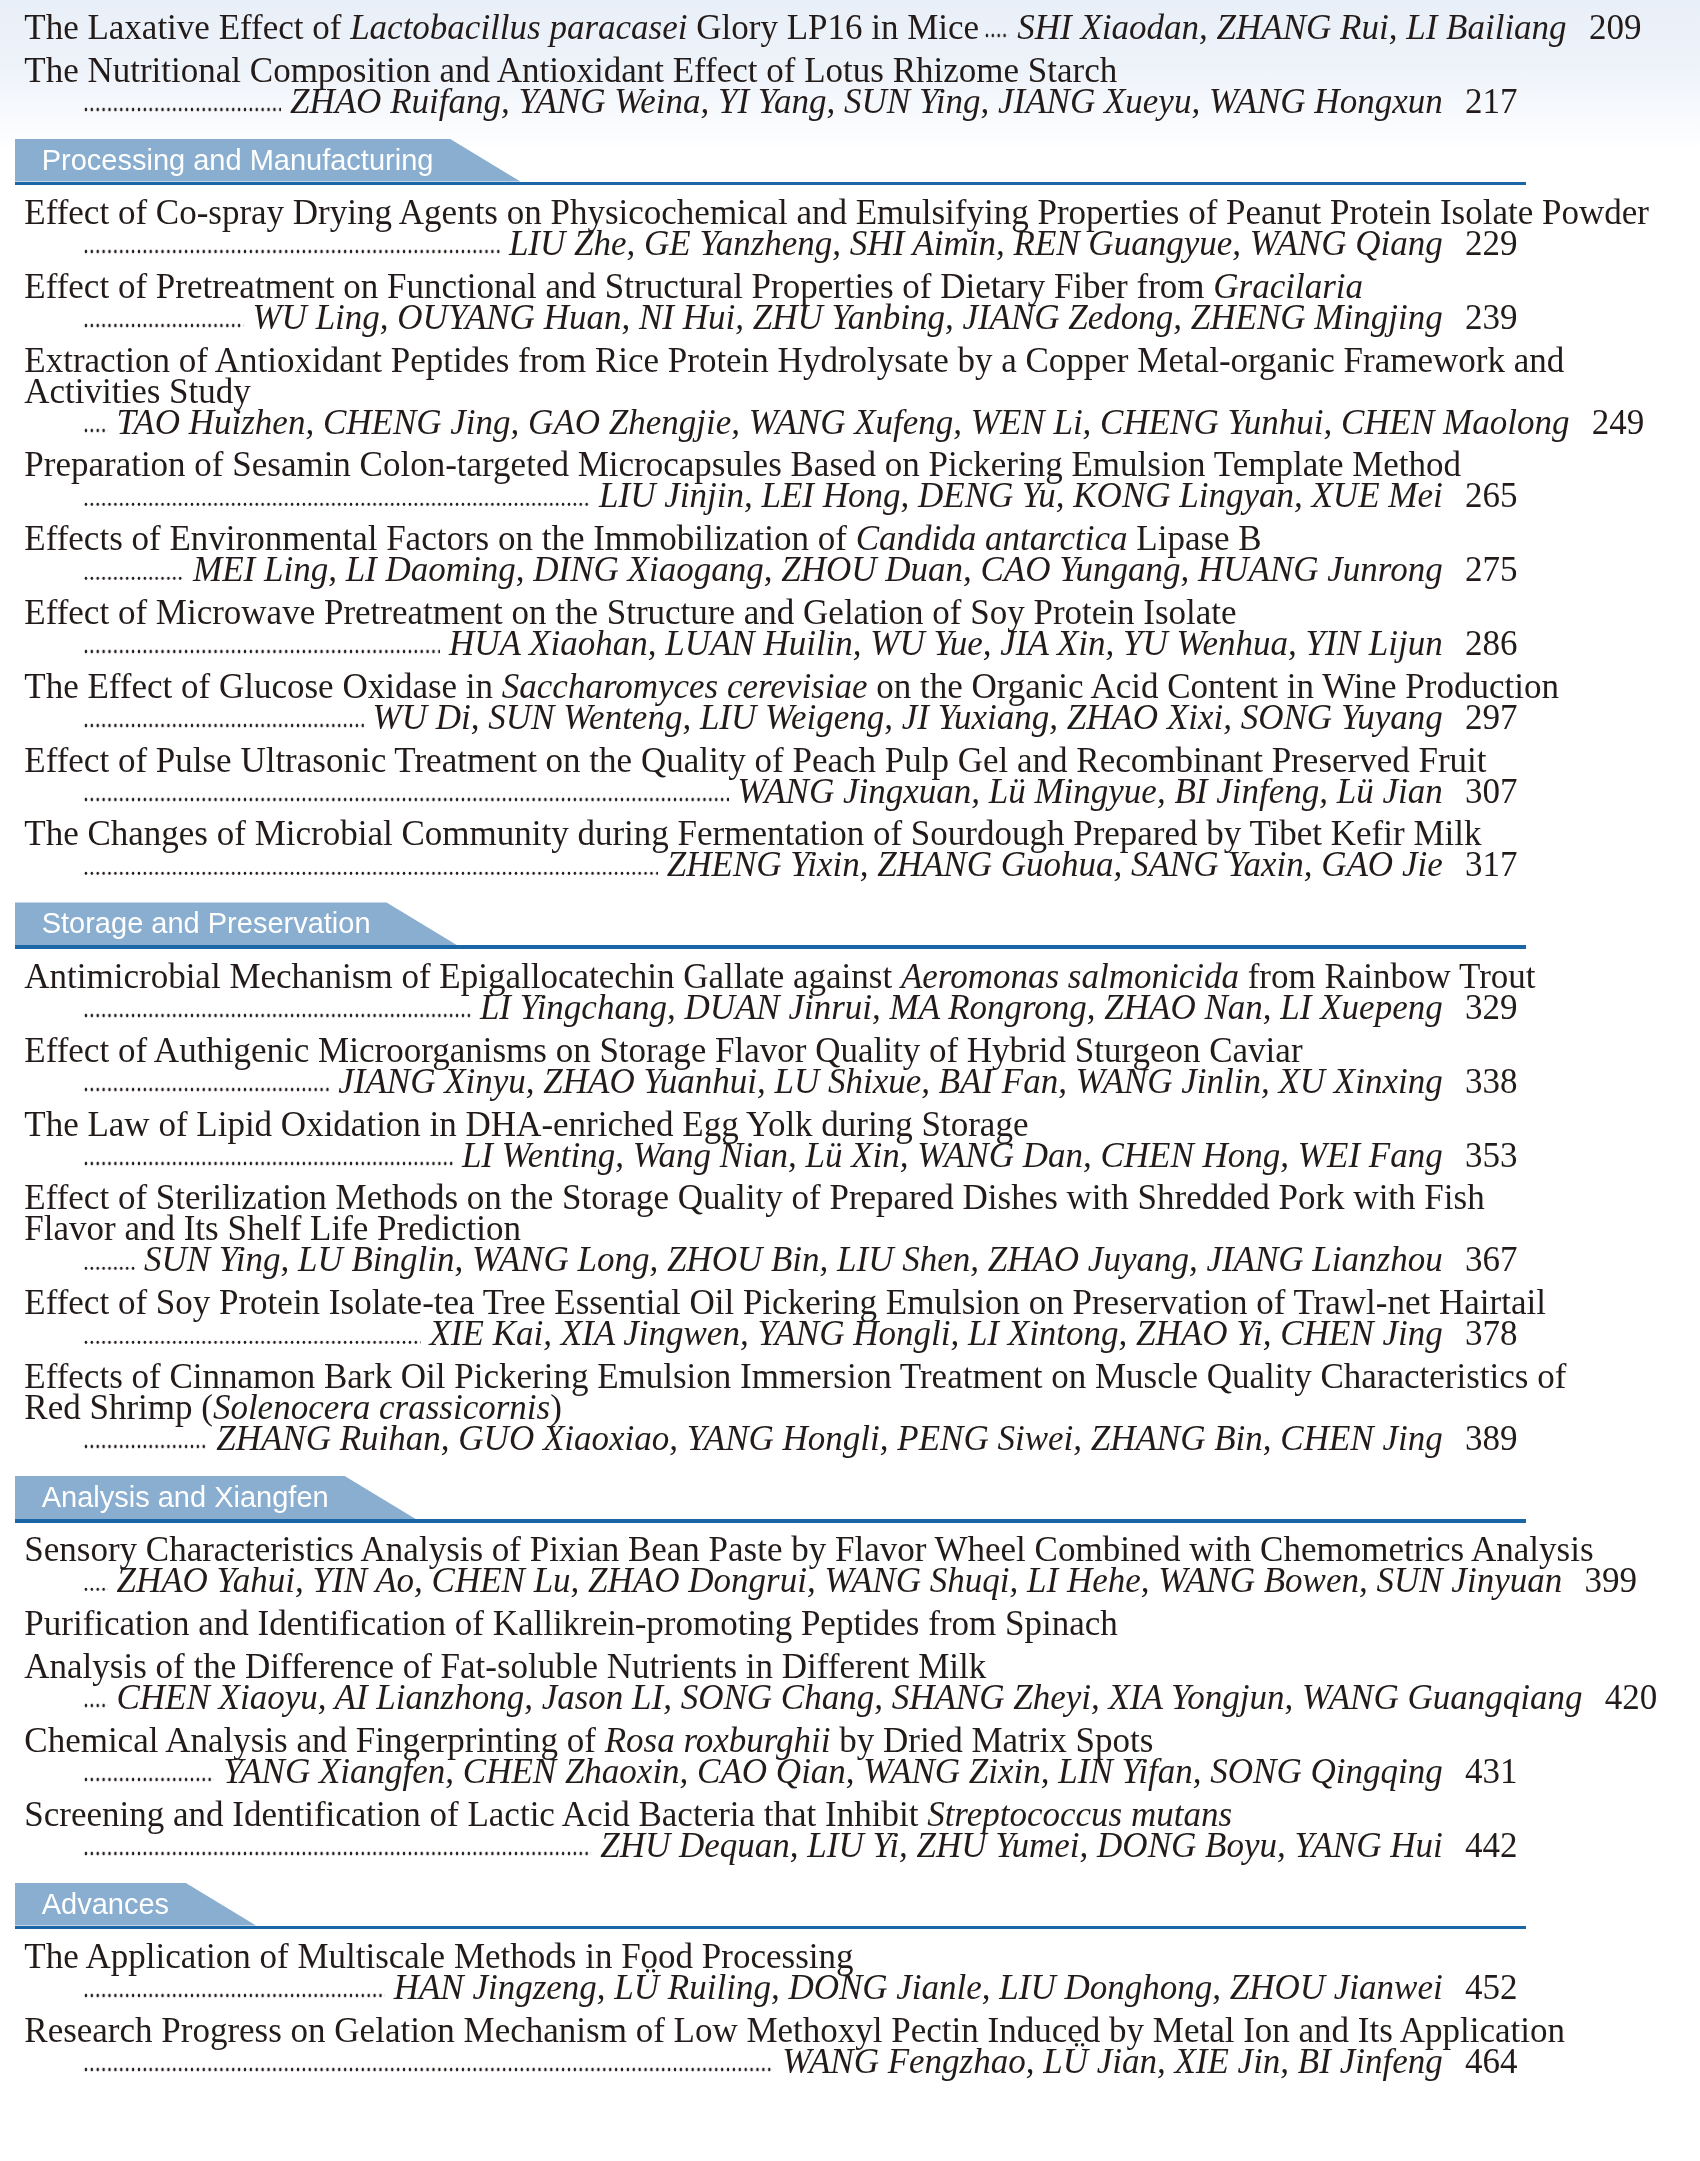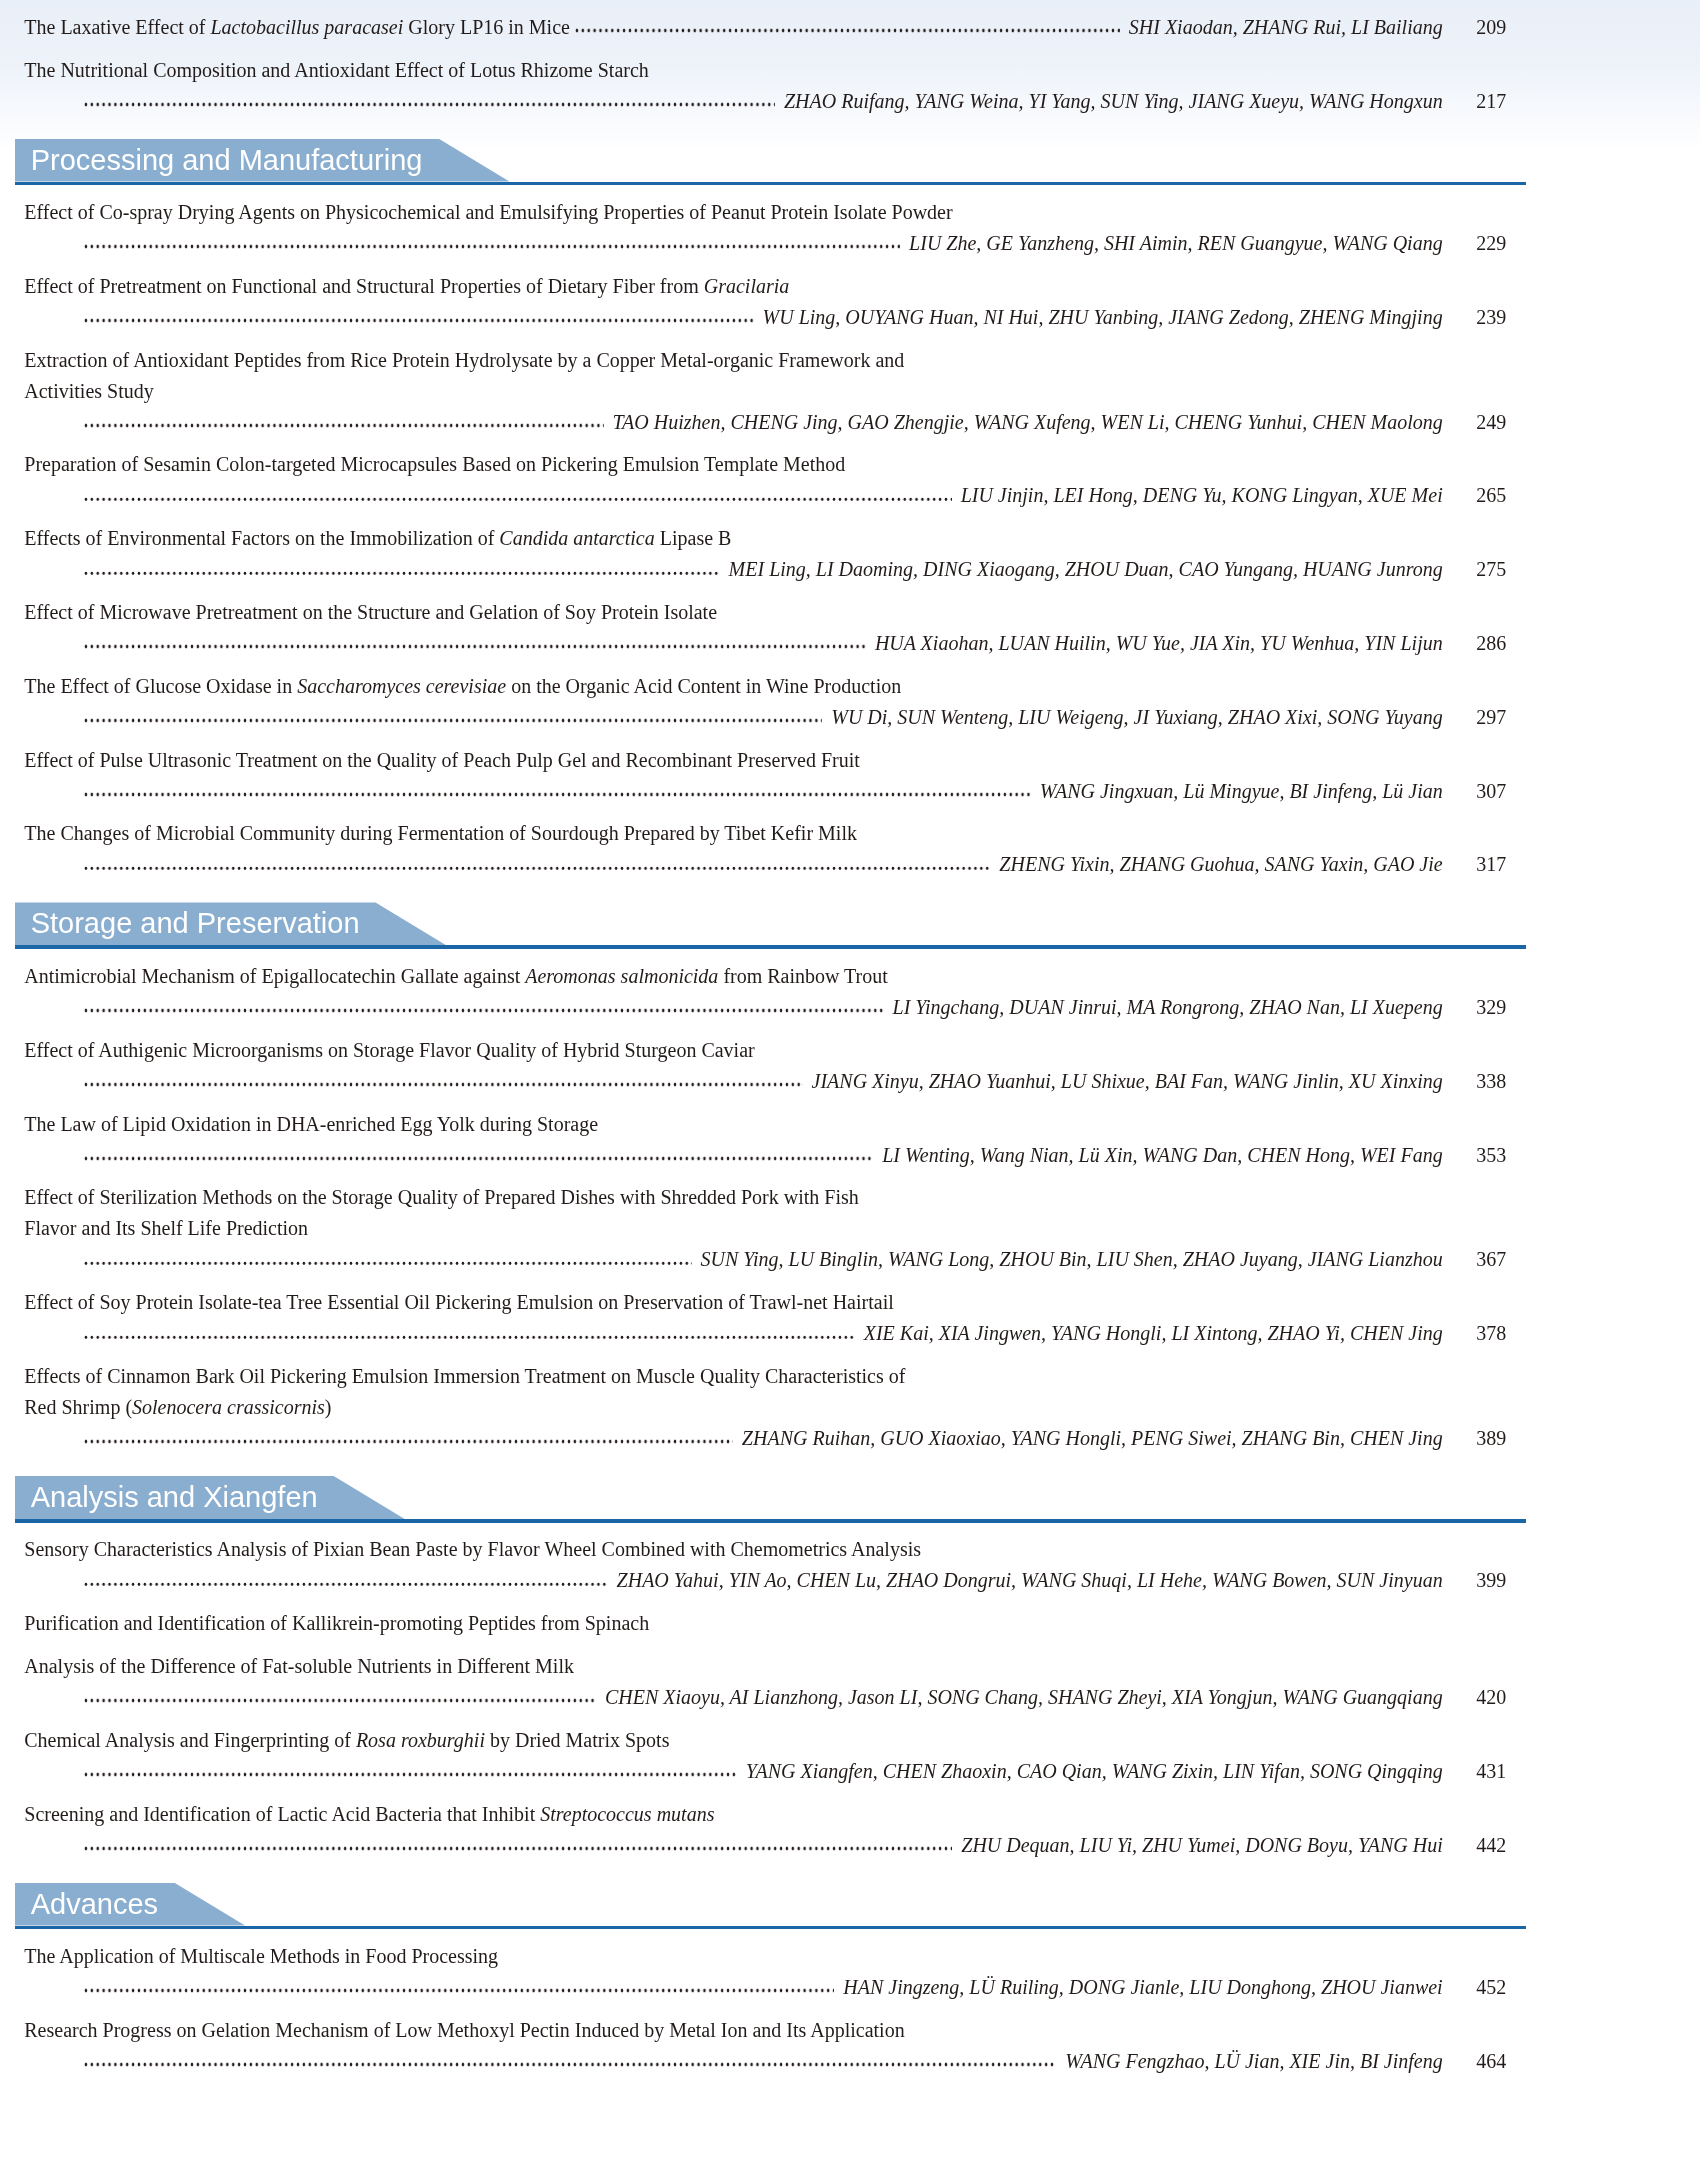--- a/index.html
+++ b/index.html
@@ -25,28 +25,28 @@
     width:1511px;
   }
   .section{display:block;}
   .banner-wrap{margin:22px 0 11.8px 0;}
   .banner-label{
     display:inline-block;
     background:var(--banner-fill);
     color:var(--banner-text);
     font-family:"Liberation Sans",sans-serif;
     font-size:29px;line-height:43px;
-    padding:0 87px 0 16px;
+    padding:0 87px 0 27px;
     clip-path:polygon(0 0, calc(100% - 71px) 0, 100% 100%, 0 100%);
     white-space:nowrap;
   }
   .banner-rule{height:3.7px;background:var(--banner-rule);width:100%;}
   .entry{
     margin-bottom:11.8px;
-    font-size:20px;line-height:31px;
+    font-size:35px;line-height:31px;
     padding:0 8px 0 9.6px;
   }
   .title-line{white-space:nowrap;}
   .author-line{
     display:flex;align-items:baseline;white-space:nowrap;
   }
   .author-line.indented{padding-left:54px;}
   .inline-title{flex:0 0 auto;}
   .leader{
     flex:1 1 auto;min-width:25px;height:6.6px;

